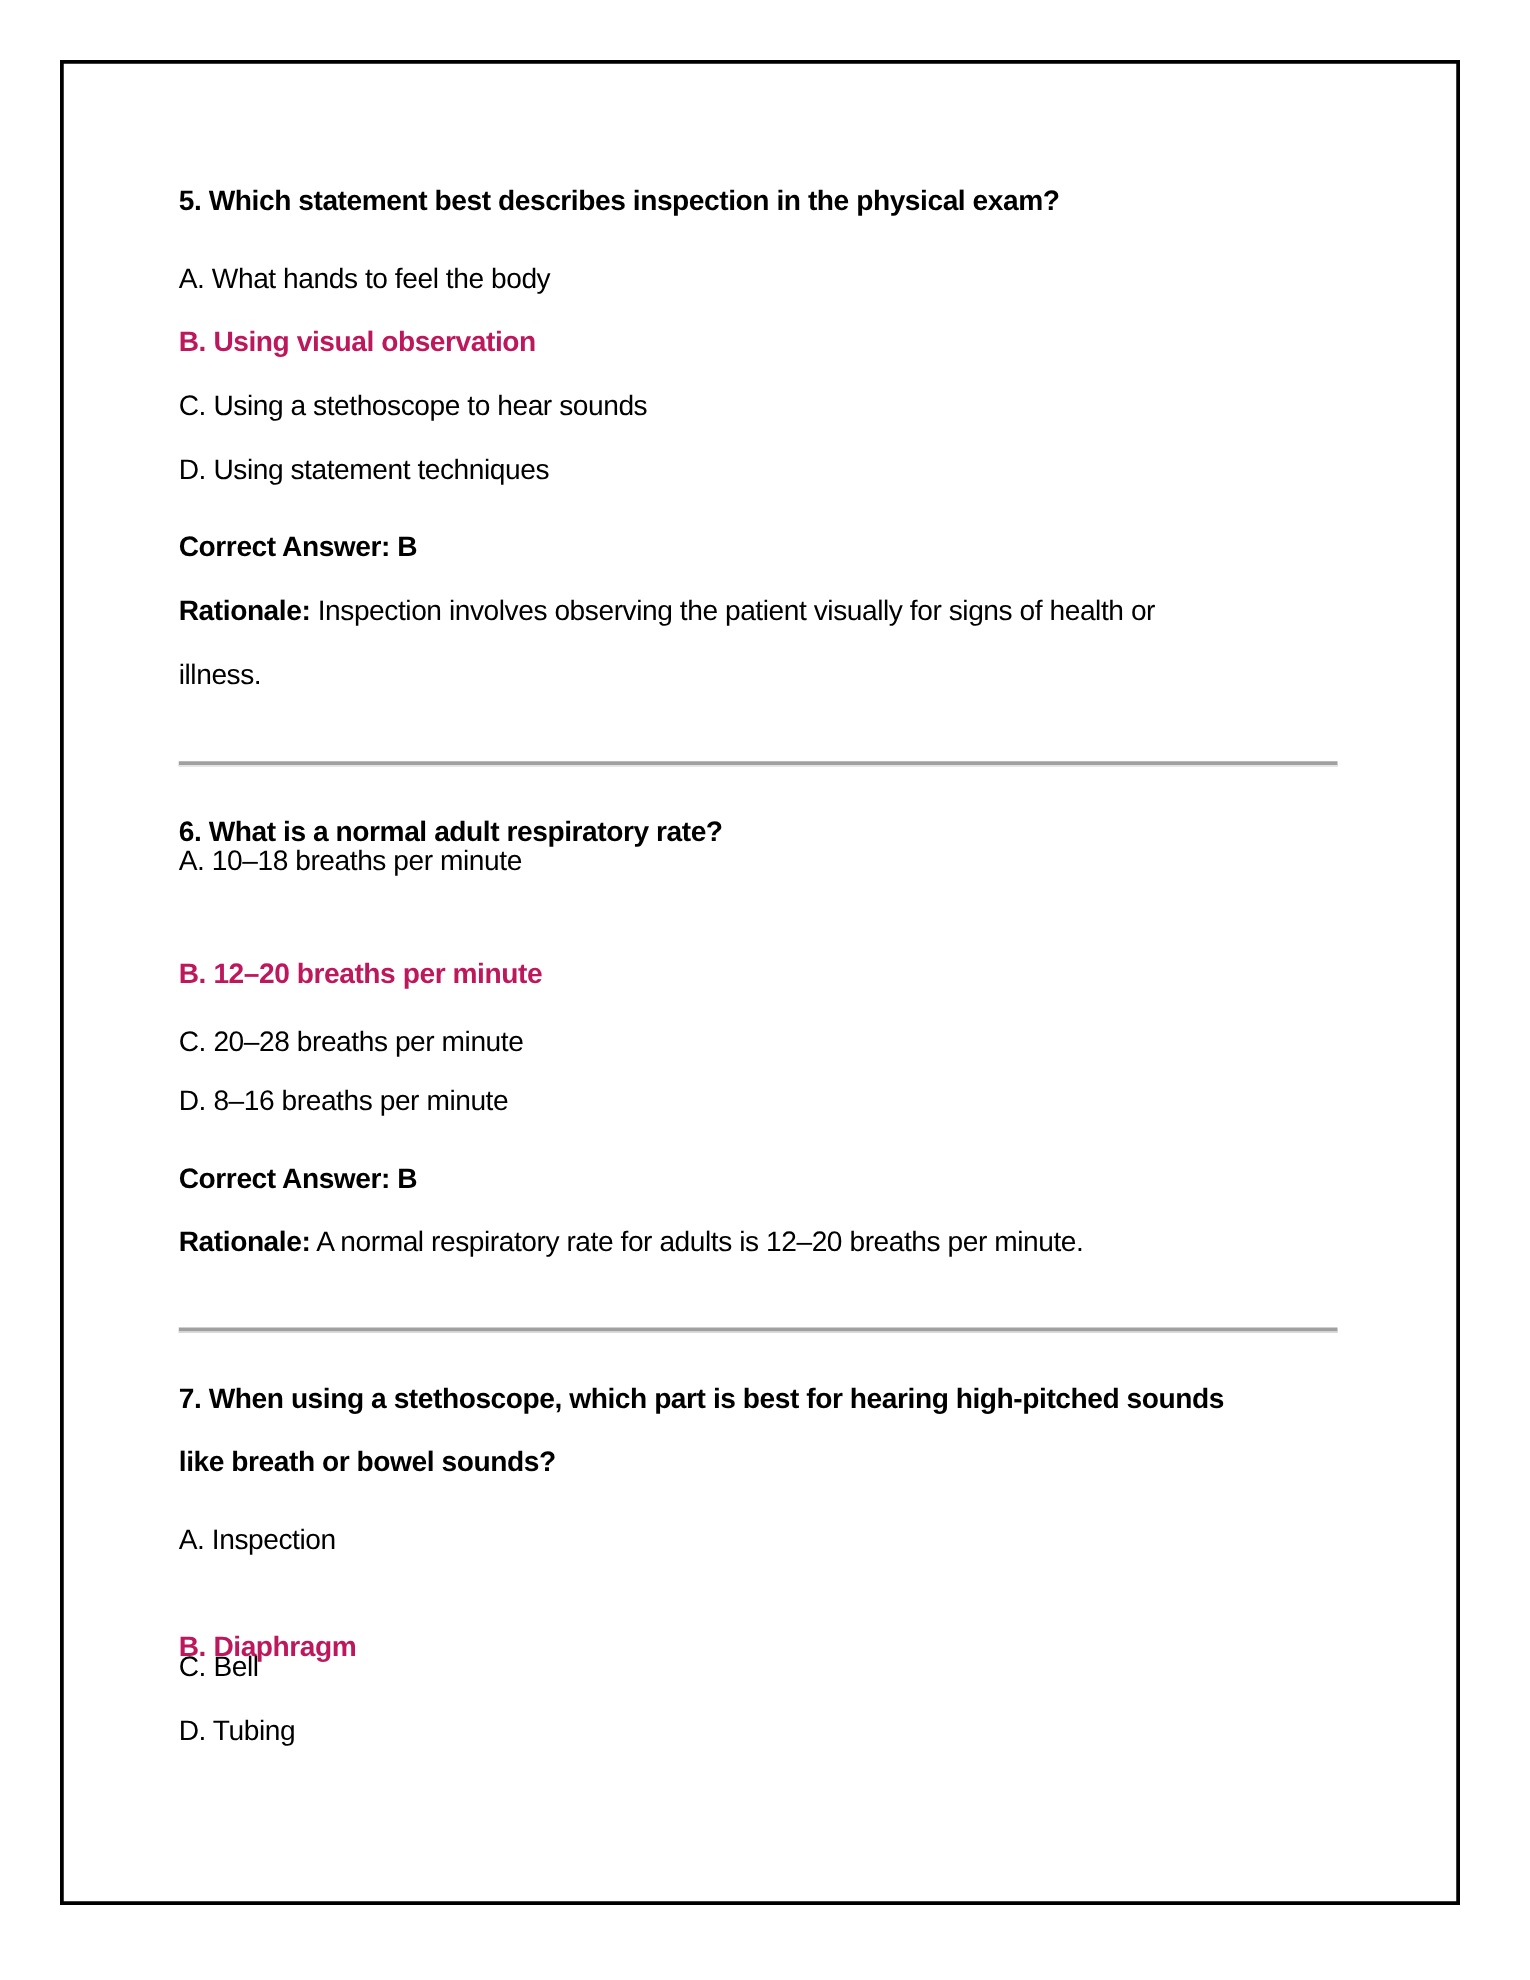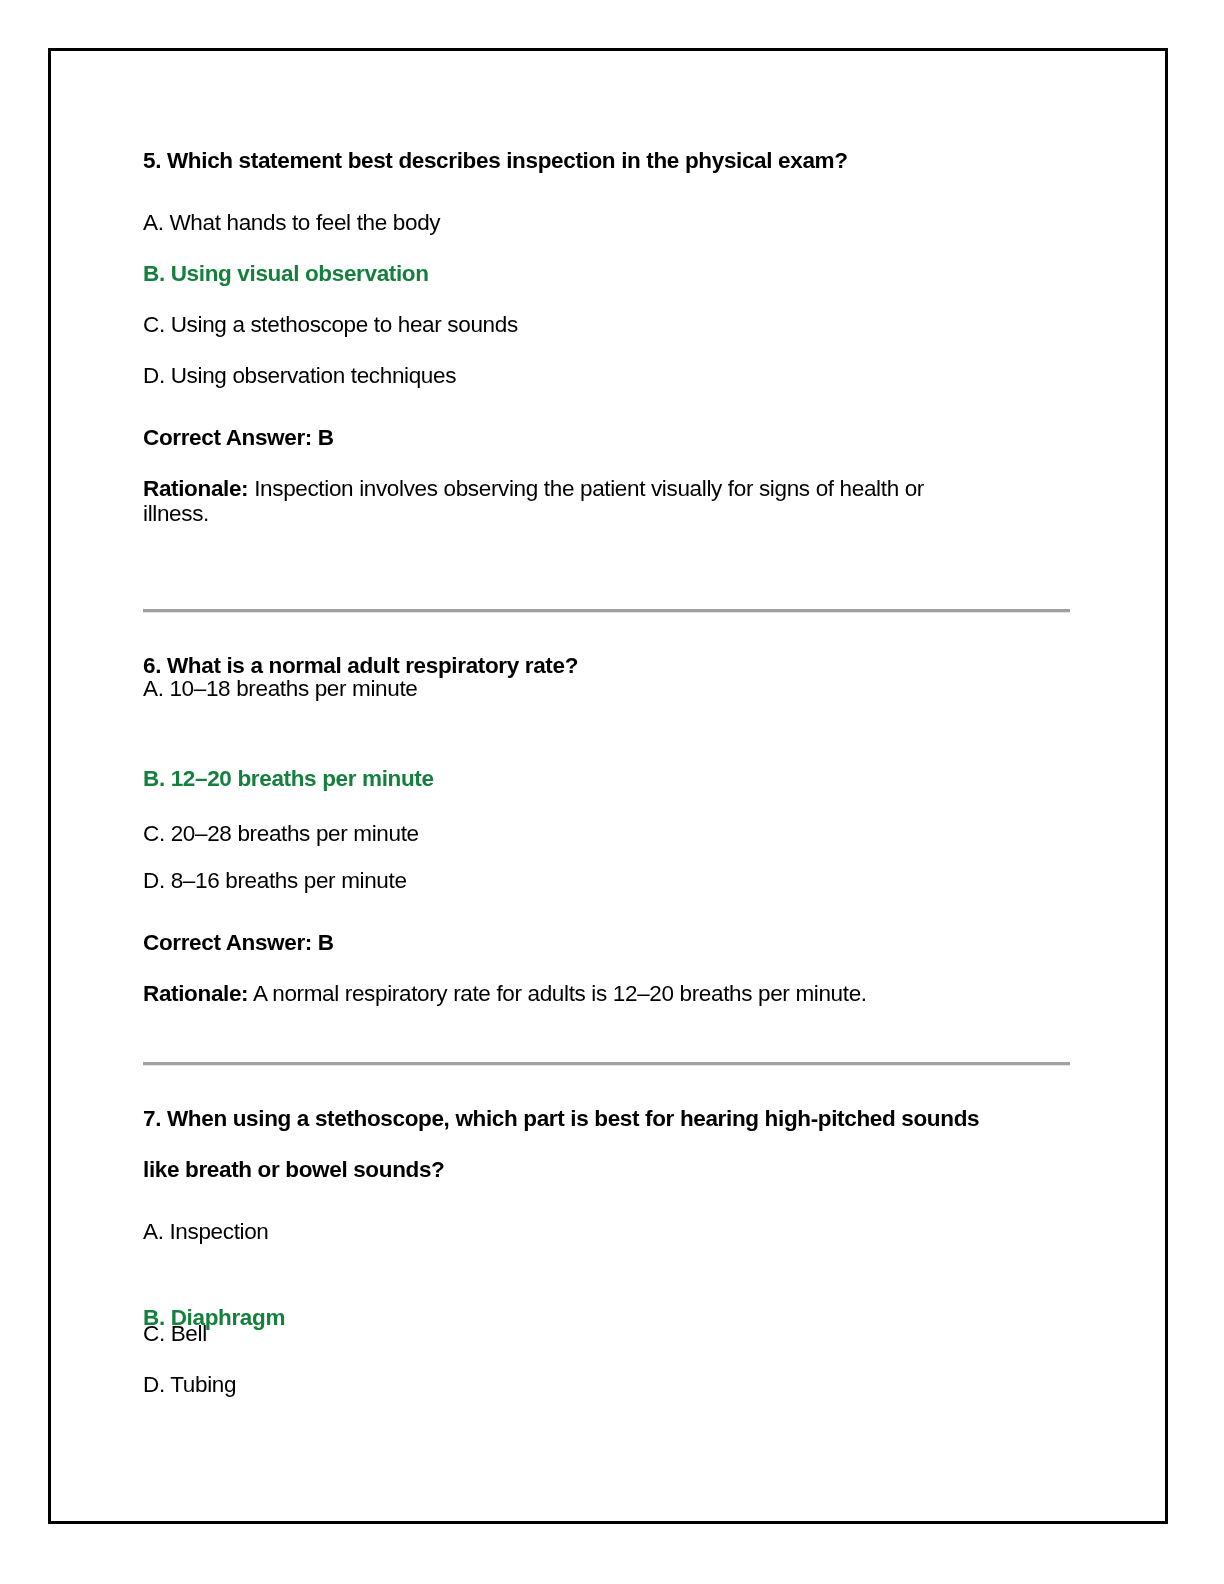--- a/index.html
+++ b/index.html
@@ -3,39 +3,39 @@
 <meta charset="utf-8">
 <style>
   html, body { margin: 0; padding: 0; background: #ffffff; }
   body { width: 1224px; height: 1584px; position: relative; overflow: hidden;
          font-family: "Liberation Sans", sans-serif; color: #000; }
   .page-border { position: absolute; left: 48px; top: 48px; width: 1114px; height: 1470px;
                  border: 3px solid #000; box-sizing: content-box; }
   .content { position: absolute; left: 143px; top: 0; width: 930px; }
   .line { position: absolute; left: 0; font-size: 22.5px; white-space: nowrap; line-height: 28px; letter-spacing: -0.35px; text-align: center; }
   .bold { font-weight: bold; }
-  .red { color: #15803d; font-weight: bold; }
+  .red { color: #be185d; font-weight: bold; }
   .divider { position: absolute; left: 0; width: 927px; height: 3px; background: #a0a0a0;
              border-bottom: 1px solid #e3e3e3; }
 </style>
 </head>
 <body>
 
 <div class="page-border"></div>
 
 <div class="content">
 
   <div class="line bold" style="top:147px">5. Which statement best describes inspection in the physical exam?</div>
   <div class="line" style="top:209px">A. What hands to feel the body</div>
   <div class="line red" style="top:260px">B. Using visual observation</div>
   <div class="line" style="top:311px">C. Using a stethoscope to hear sounds</div>
-  <div class="line" style="top:362px">D. Using observation techniques</div>
+  <div class="line" style="top:362px">D. Using statement techniques</div>
   <div class="line bold" style="top:424px">Correct Answer: B</div>
   <div class="line" style="top:475px"><span class="bold">Rationale:</span><span> Inspection involves observing the patient visually for signs of health or</span></div>
-  <div class="line" style="top:500px">illness.</div>
+  <div class="line" style="top:526px">illness.</div>
 
   <div class="divider" style="top:609px"></div>
 
   <div class="line bold" style="top:652px">6. What is a normal adult respiratory rate?</div>
   <div class="line" style="top:675px">A. 10–18 breaths per minute</div>
   <div class="line red" style="top:765px">B. 12–20 breaths per minute</div>
   <div class="line" style="top:820px">C. 20–28 breaths per minute</div>
   <div class="line" style="top:867px">D. 8–16 breaths per minute</div>
   <div class="line bold" style="top:929px">Correct Answer: B</div>
   <div class="line" style="top:980px"><span class="bold">Rationale:</span><span> A normal respiratory rate for adults is 12–20 breaths per minute.</span></div>

